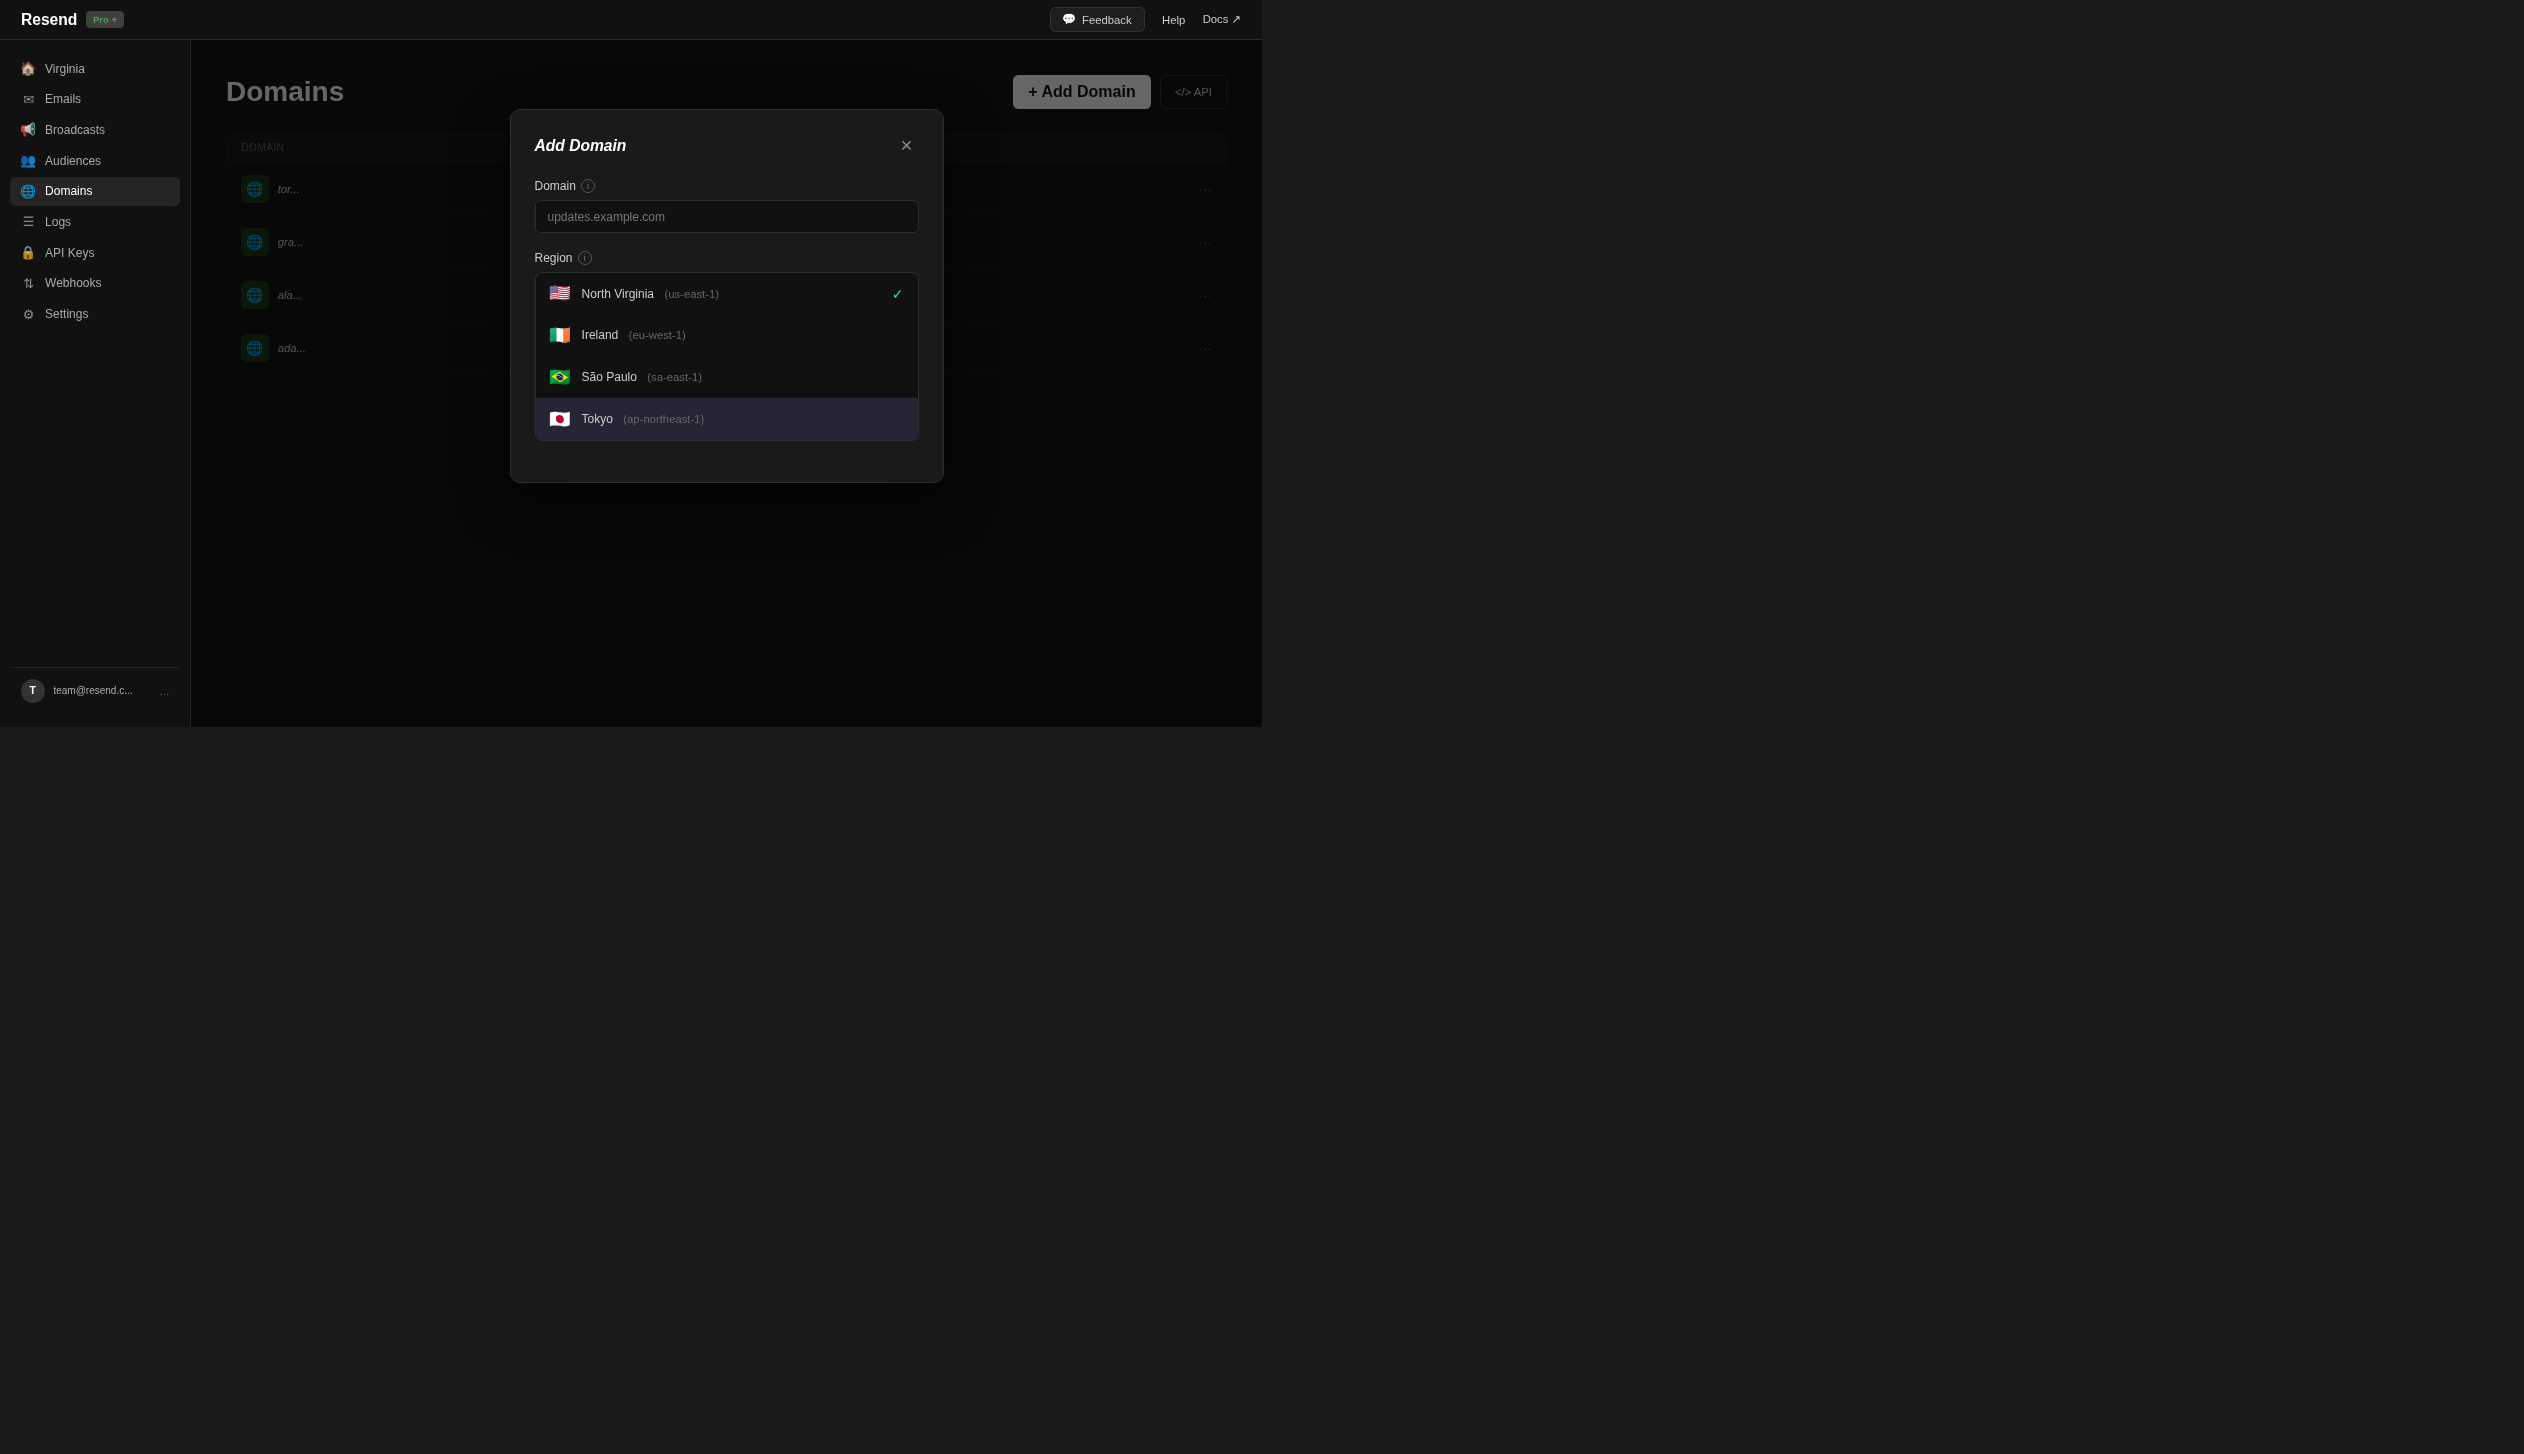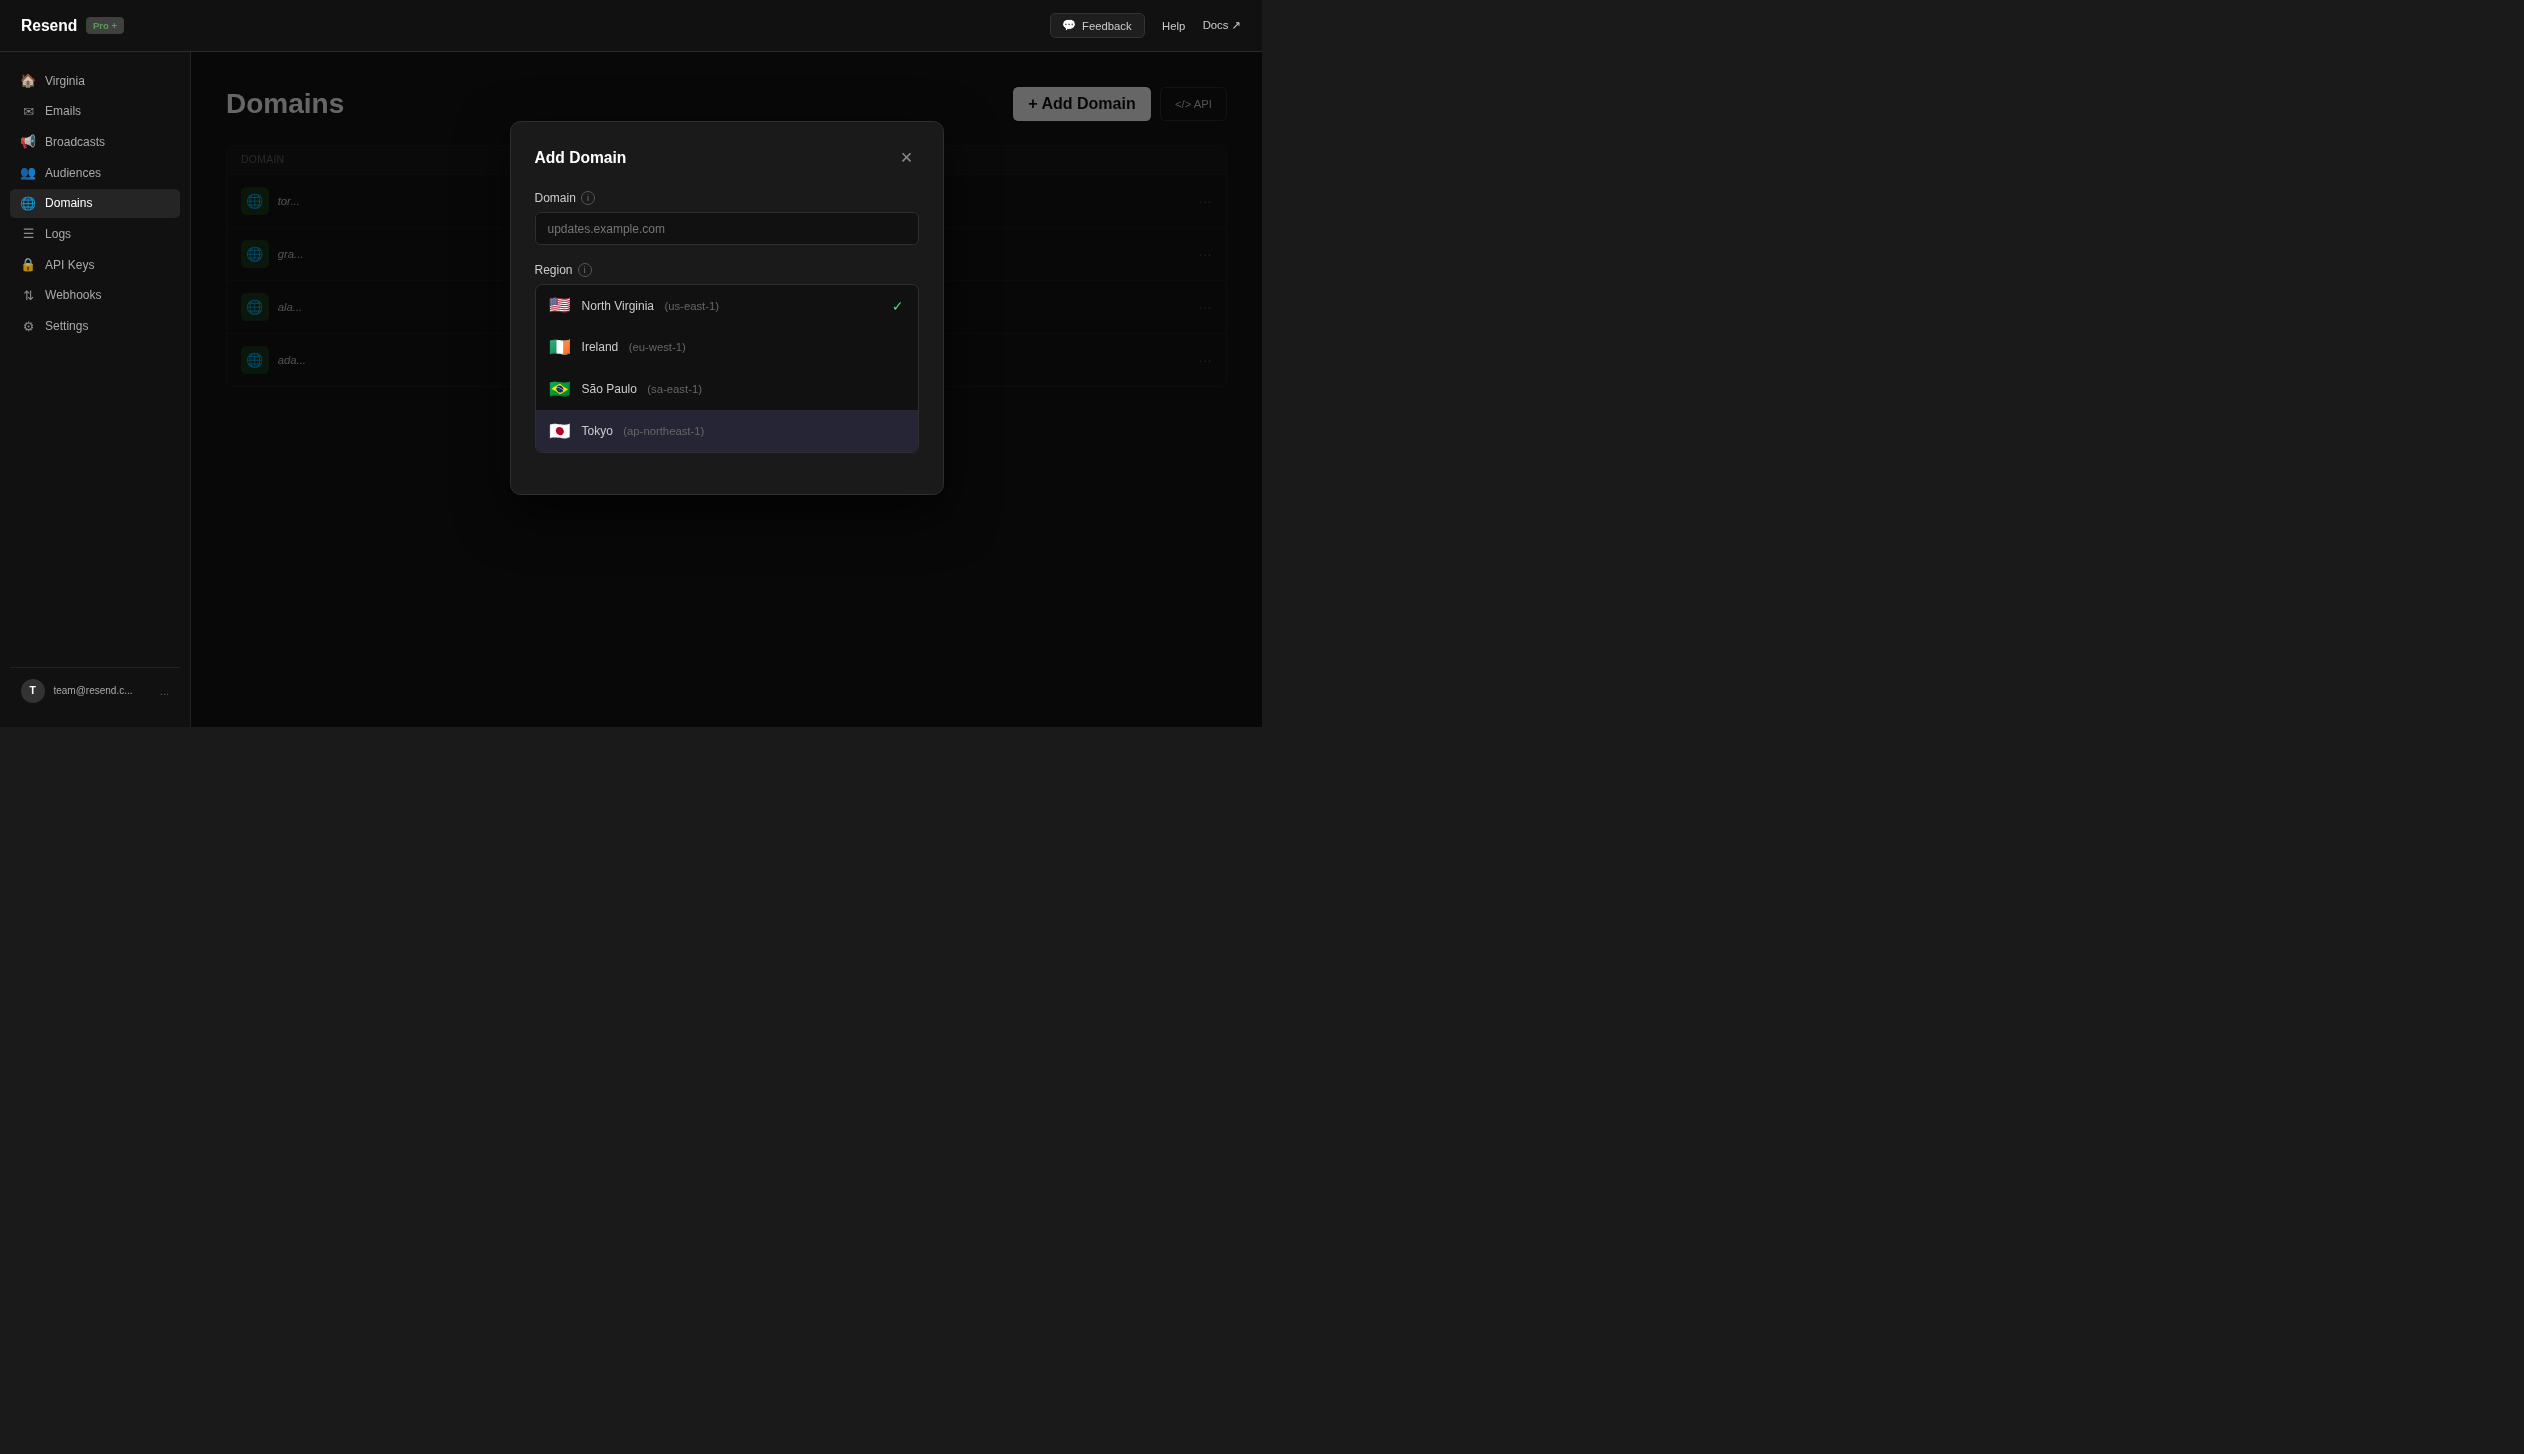--- a/index.html
+++ b/index.html
@@ -15,21 +15,21 @@
 
     
     .app-container {
       display: flex;
       flex-direction: column;
       height: 100%;
     }
 
     
     .header {
-      height: 52px;
+      height: 40px;
       background: #111111;
       border-bottom: 0.9px solid #2a2a2a;
       display: flex;
       align-items: center;
       justify-content: space-between;
       padding: 0 21px;
       flex-shrink: 0;
     }
     .header-left {
       display: flex;
@@ -310,20 +310,21 @@
     .modal-header {
       display: flex;
       align-items: center;
       justify-content: space-between;
       margin-bottom: 21px;
     }
     .modal-title {
       font-size: 15.6px;
       font-weight: 700;
       color: #ffffff;
+      font-style: italic;
     }
     .modal-close {
       background: transparent;
       border: none;
       color: #888;
       font-size: 15.6px;
       cursor: pointer;
       width: 24px;
       height: 24px;
       display: flex;

